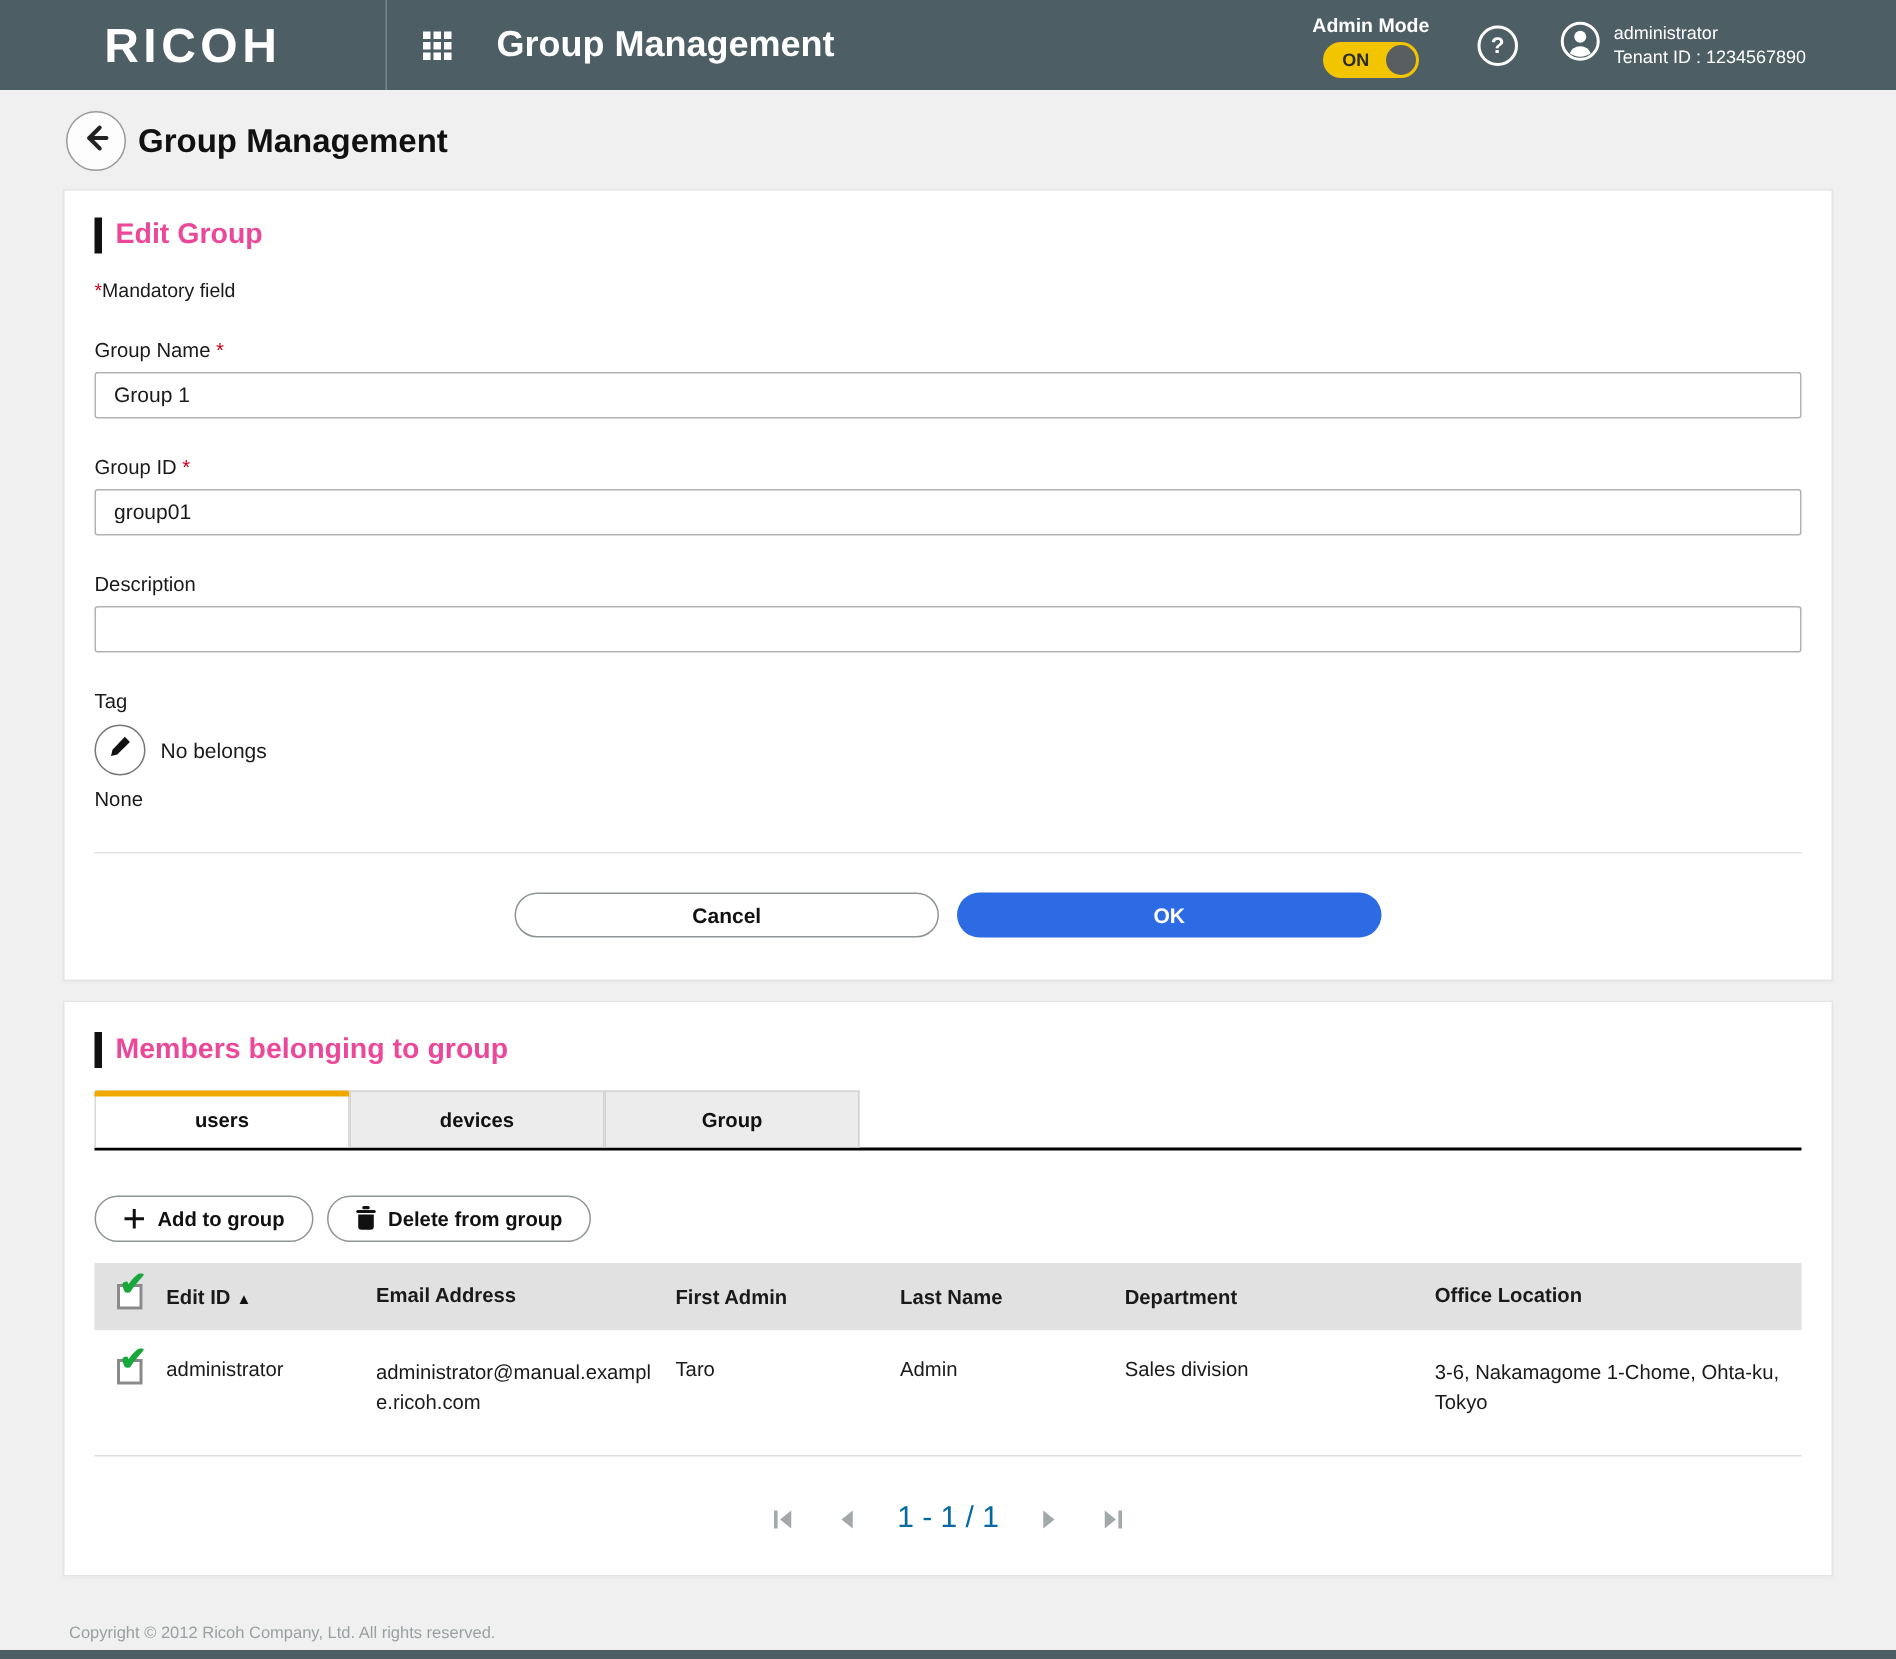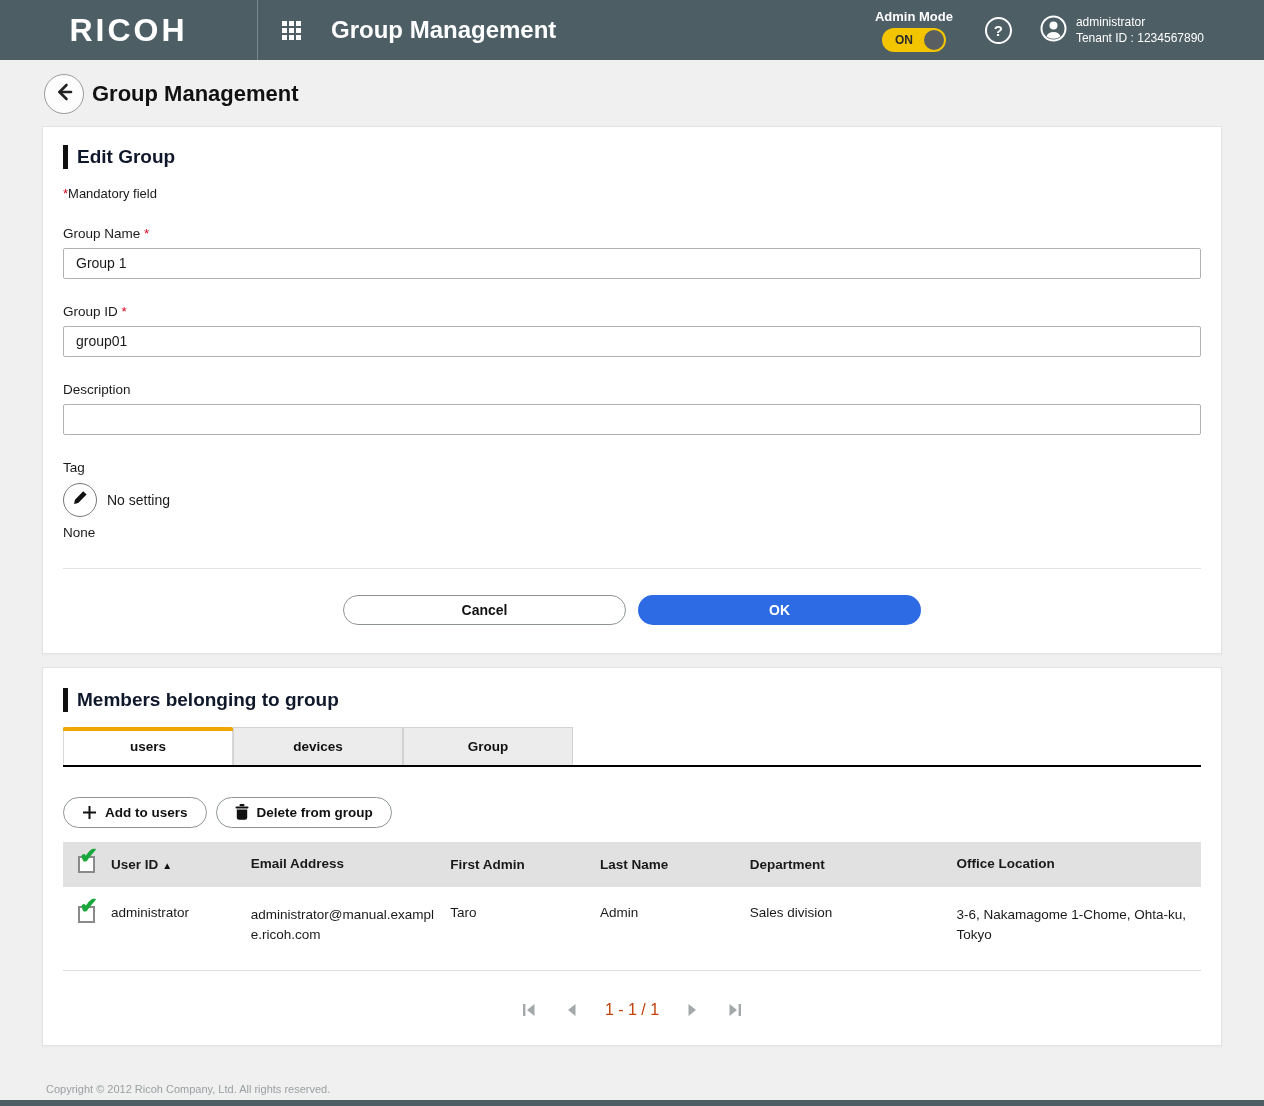--- a/index.html
+++ b/index.html
@@ -54,21 +54,21 @@
   .page-title { font-size:22px; color:#111; margin-left:8px; }
 
   
   .card {
     background:#fff; margin:0 42px; border:1px solid #e4e4e4;
     box-shadow:0 1px 2px rgba(0,0,0,0.04);
   }
   .card-edit { padding:18px 20px 28px 20px; }
   .section-heading {
     border-left:5px solid #111; padding-left:9px;
-    font-size:19px; font-weight:800; color:#0f172a; line-height:1.25;
+    font-size:19px; font-weight:800; color:#ec4899; line-height:1.25;
   }
   .mandatory-note { margin-top:17px; font-size:13px; color:#1a1a1a; }
   .req-star { color:#d0021b; }
   .field-label { margin-top:25px; font-size:13.5px; color:#1a1a1a; }
   .text-input {
     margin-top:7px; width:100%; height:31px; border:1px solid #b2b2b2;
     border-radius:2px; padding:0 12px; font-size:14px;
     font-family:"Liberation Sans", sans-serif; color:#1a1a1a; background:#fff;
   }
   .tag-row { margin-top:8px; display:flex; align-items:center; }
@@ -150,21 +150,21 @@
   }
   .checkbox .checkmark {
     position:absolute; left:-1px; top:-13px; font-size:22px; font-weight:700;
     color:#18a73a; line-height:1;
   }
   .sort-arrow { font-size:10px; color:#111; margin-left:4px; }
 
   
   .pagination { margin-top:30px; display:flex; align-items:center; justify-content:center; gap:27px; }
   .pg-btn { cursor:pointer; display:flex; align-items:center; }
-  .pg-label { font-size:16px; color:#c2410c; }
+  .pg-label { font-size:20px; color:#0369a1; }
 
   
   .footer { position:absolute; left:0; right:0; bottom:0; height:31px; background:#f0f0f0; }
   .copyright { padding:8px 0 0 46px; font-size:11px; color:#9aa0a2; }
   .footer-bar { position:absolute; bottom:0; left:0; right:0; height:6px; background:#4d5e65; }
 </style>
 </head>
 <body>
 
 <header class="app-header">
@@ -240,21 +240,21 @@
 
   <div class="field-label">Tag</div>
   <div class="tag-row">
     <div class="tag-edit-button">
       <span>
         <svg width="17" height="17" viewBox="0 0 17 17">
           <path d="M11.2 2.2 L14.6 5.6 L6.2 14 L2 15 L3 10.8 Z" fill="#111"></path>
         </svg>
       </span>
     </div>
-    <span class="tag-value">No setting</span>
+    <span class="tag-value">No belongs</span>
   </div>
 
   <div class="groups-value">None</div>
 
   <div class="form-divider"></div>
 
   <div class="form-actions">
     <button class="btn-pill btn-cancel">Cancel</button>
     <button class="btn-ok">OK</button>
   </div>
@@ -270,21 +270,21 @@
   </div>
 
   <div class="toolbar">
     <button class="toolbar-btn">
       <span class="btn-icon">
         <svg width="15" height="15" viewBox="0 0 15 15">
           <line x1="7.5" y1="1" x2="7.5" y2="14" stroke="#111" stroke-width="2"></line>
           <line x1="1" y1="7.5" x2="14" y2="7.5" stroke="#111" stroke-width="2"></line>
         </svg>
       </span>
-      <span>Add to users</span>
+      <span>Add to group</span>
     </button>
     <button class="toolbar-btn">
       <span class="btn-icon">
         <svg width="14" height="16" viewBox="0 0 14 16">
           <rect x="4.5" y="0" width="5" height="2.2" rx="1" fill="#111"></rect>
           <rect x="0.5" y="2.6" width="13" height="2" rx="1" fill="#111"></rect>
           <path d="M1.8 5.6 h10.4 v8 a2.2 2.2 0 0 1 -2.2 2.2 h-6 a2.2 2.2 0 0 1 -2.2 -2.2 z" fill="#111"></path>
         </svg>
       </span>
       <span>Delete from group</span>
@@ -293,21 +293,21 @@
   </div>
 
   <div class="member-table">
     <div class="t-row t-head">
       <div class="c-check">
         <div class="checkbox">
           <span class="checkmark">✔</span>
         </div>
       </div>
       <div class="c-userid">
-        <span>User ID</span><span class="sort-arrow">▲</span>
+        <span>Edit ID</span><span class="sort-arrow">▲</span>
       </div>
       <div class="c-email">Email Address</div>
       <div class="c-first">First Admin</div>
       <div class="c-last">Last Name</div>
       <div class="c-dept">Department</div>
       <div class="c-office">Office Location</div>
     </div>
 
     <div class="t-row t-body-row">
       <div class="c-check">

